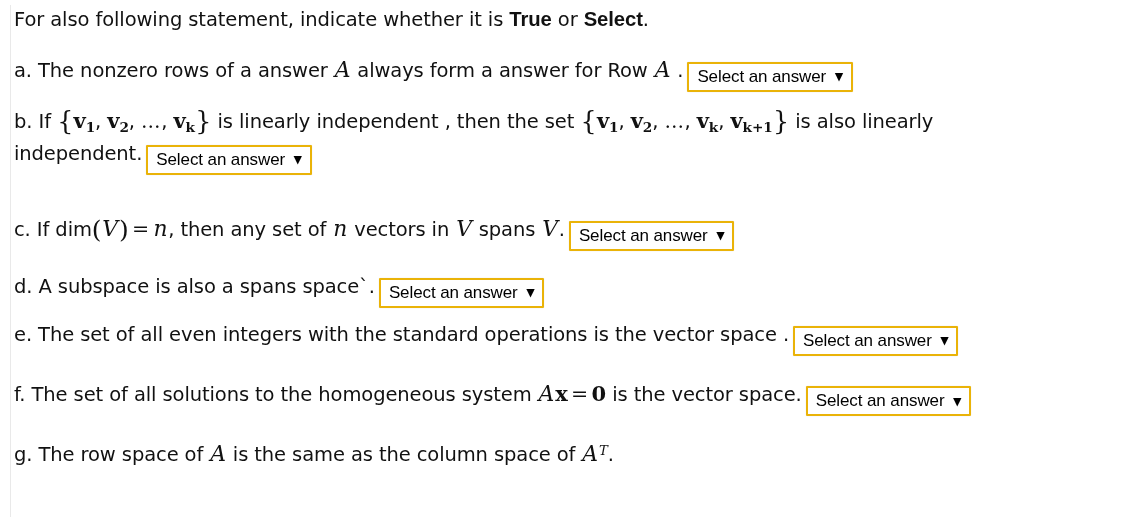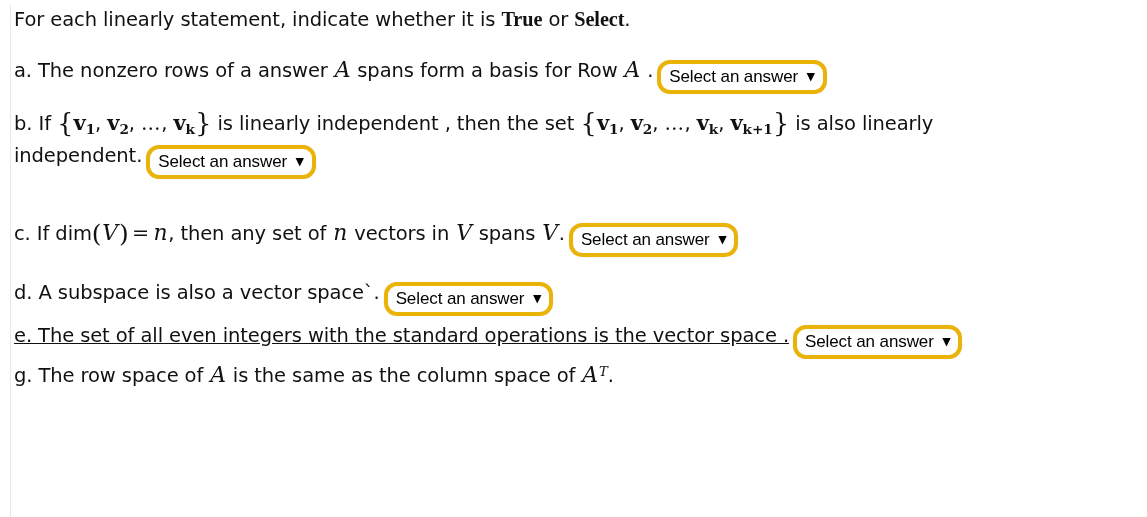--- a/index.html
+++ b/index.html
@@ -39,23 +39,23 @@
     white-space: normal;
   }
   .q.head { font-size: 19.5px; }
 
   
   #q-head { margin-top: 5px; }
   #q-a    { margin-top: 20px; }
   #q-b    { margin-top: 12px; }
   #q-c    { margin-top: 37px; }
   #q-d    { margin-top: 22px; }
-  #q-e    { margin-top: 6px; text-decoration: underline; }
+  #q-e    { margin-top: 13px; }
   #q-f    { margin-top: 22px; }
-  #q-g    { }
+  #q-g    { margin-top: 22px; }
   #q-h    { margin-top: 23px; }
 
   
   .mi {
     font-family: "DejaVu Serif", serif;
     font-style: italic;
     font-size: 1.12em;
     padding: 0 0.04em;
   }
   .mn {
@@ -100,41 +100,41 @@
     font-family: "DejaVu Serif", serif;
     font-size: 1.05em;
     padding: 0 0.17em;
   }
   .mdots {
     font-family: "DejaVu Serif", serif;
     font-style: normal;
     letter-spacing: 0.03em;
   }
   .bold-serif {
-    font-family: Liberation Serif, serif;
+    font-family: Liberation Sans, sans-serif;
     font-weight: bold;
     font-size: 1.04em;
   }
   .times {
     font-family: "DejaVu Serif", serif;
     font-size: 1.0em;
     padding: 0 0.12em;
   }
 
   
   .answer-select {
     display: inline-block;
     box-sizing: border-box;
     font-family: "Liberation Sans", sans-serif;
     font-size: 17px;
     line-height: 1;
     color: #000000;
     background: #ffffff;
-    border: 4px solid #eab308;
-    border-radius: 13px;
+    border: 2px solid #eab308;
+    border-radius: 1px;
     padding: 4px 8px 5px 8px;
     margin: 0 0 0 4px;
     vertical-align: -0.30em;
     white-space: nowrap;
     cursor: default;
     box-shadow: 0 0 0 0.5px rgba(0,0,0,0.04);
   }
   .answer-select .chev {
     display: inline-block;
     margin-left: 9px;
@@ -145,42 +145,45 @@
   .nowrap { white-space: nowrap; }
 </style>
 </head>
 <body>
 
 <div id="page">
 
   <div id="left-rule"></div>
 
   <div class="q head" id="q-head">
-    <span>For each linearly statement, indicate whether it is </span><span class="bold-serif">True</span><span> or </span><span class="bold-serif">Select</span><span>.</span>
+    <span>For also following statement, indicate whether it is </span><span class="bold-serif">True</span><span> or </span><span class="bold-serif">Select</span><span>.</span>
   </div>
 
   <div class="q" id="q-a">
-    <span>a.</span><span> The nonzero rows of a answer </span><span class="mi">A</span><span> spans form a basis for Row </span><span class="mi">A</span><span> .</span><span class="answer-select"><span>Select an answer</span><span class="chev">▾</span></span>
+    <span>a.</span><span> The nonzero rows of a answer </span><span class="mi">A</span><span> always form a answer for Row </span><span class="mi">A</span><span> .</span><span class="answer-select"><span>Select an answer</span><span class="chev">▾</span></span>
   </div>
 
   <div class="q" id="q-b">
     <span>b.</span><span> If </span><span class="nowrap"><span class="mbrace">{</span><span class="mb">v</span><span class="msub">1</span><span>,</span> <span class="mb">v</span><span class="msub">2</span><span>,</span> <span class="mdots">…</span><span>,</span> <span class="mb">v</span><span class="msub">k</span><span class="mbrace">}</span></span><span> is linearly independent , then the set </span><span class="nowrap"><span class="mbrace">{</span><span class="mb">v</span><span class="msub">1</span><span>,</span> <span class="mb">v</span><span class="msub">2</span><span>,</span> <span class="mdots">…</span><span>,</span> <span class="mb">v</span><span class="msub">k</span><span>,</span> <span class="mb">v</span><span class="msub">k+1</span><span class="mbrace">}</span></span><span> is also linearly</span><br><span>independent.</span><span class="answer-select"><span>Select an answer</span><span class="chev">▾</span></span>
   </div>
 
   <div class="q" id="q-c">
     <span>c.</span><span> If dim</span><span class="nowrap"><span class="mpar">(</span><span class="mi">V</span><span class="mpar">)</span><span class="mrel">=</span><span class="mi">n</span></span><span>, then any set of </span><span class="mi">n</span><span> vectors in </span><span class="mi">V</span><span> spans </span><span class="mi">V</span><span>.</span><span class="answer-select"><span>Select an answer</span><span class="chev">▾</span></span>
   </div>
 
   <div class="q" id="q-d">
-    <span>d.</span><span> A subspace is also a vector space`.</span><span class="answer-select"><span>Select an answer</span><span class="chev">▾</span></span>
+    <span>d.</span><span> A subspace is also a spans space`.</span><span class="answer-select"><span>Select an answer</span><span class="chev">▾</span></span>
   </div>
 
   <div class="q" id="q-e">
     <span>e.</span><span> The set of all even integers with the standard operations is the vector space .</span><span class="answer-select"><span>Select an answer</span><span class="chev">▾</span></span>
   </div>
 
+  <div class="q" id="q-f">
+    <span>f.</span><span> The set of all solutions to the homogeneous system </span><span class="nowrap"><span class="mi">A</span><span class="mb">x</span><span class="mrel">=</span><span class="mb">0</span></span><span> is the vector space.</span><span class="answer-select"><span>Select an answer</span><span class="chev">▾</span></span>
+  </div>
 
   <div class="q" id="q-g">
     <span>g.</span><span> The row space of </span><span class="mi">A</span><span> is the same as the column space of </span><span class="nowrap"><span class="mi">A</span><span class="msup">T</span></span><span>.</span>
   </div>
 
 
 </div>
 
 </body></html>

